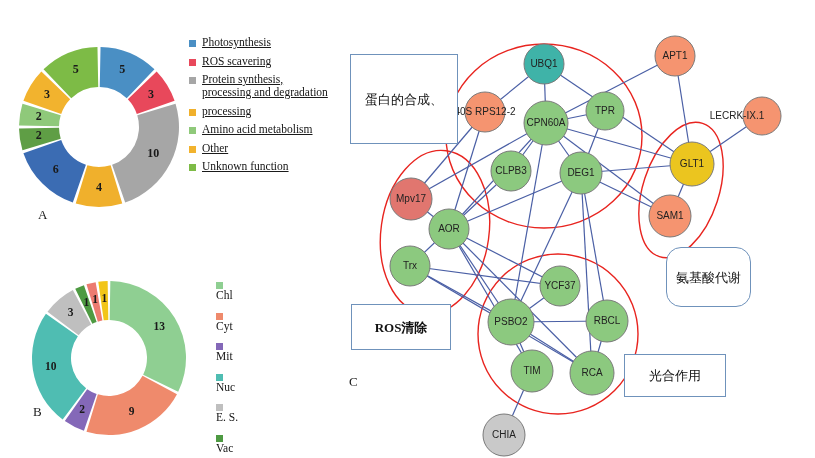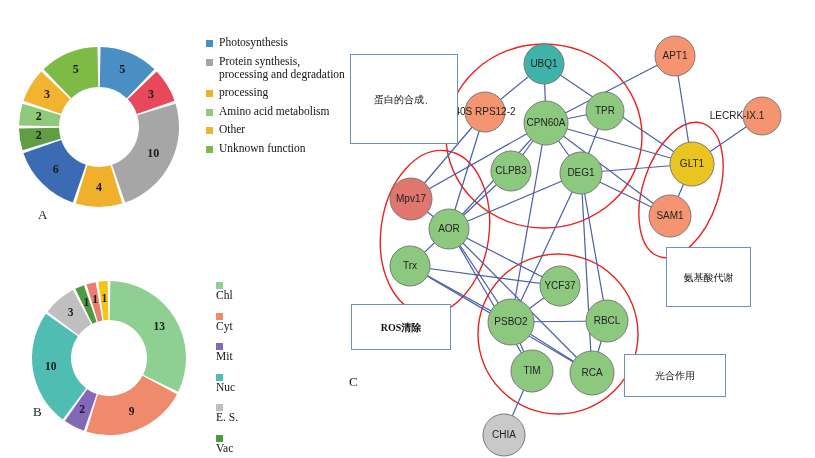--- a/index.html
+++ b/index.html
@@ -15,39 +15,39 @@
   .panel-letter{position:absolute;font-family:"Liberation Serif",serif;
                 font-size:13px;color:#1a1a1a;}
 
   
   .legend{position:absolute;}
   .legend-row{display:flex;align-items:flex-start;margin-bottom:2px;}
   .legend-sw{width:7px;height:7px;flex:0 0 7px;margin-top:4px;margin-right:6px;}
   .legend-txt{font-family:"Liberation Serif",serif;font-size:11.5px;
               line-height:13px;color:#141414;white-space:pre-line;}
 
-  #legendA{left:206px;top:36px;}
+  #legendA{left:189px;top:36px;text-decoration:underline;}
   #legendA .legend-row{margin-bottom:5.5px;}
   #legendB{left:216px;top:278px;}
   #legendB .legend-row{margin-bottom:6.5px;flex-direction:column;}
   #legendB .legend-txt{font-size:11.5px;}
 
   
   #network{left:336px;top:16px;width:479px;height:442px;}
   #net-svg{position:absolute;left:0;top:0;}
   .node-circle{stroke:#7a7a7a;stroke-width:1;}
   .node-label{font-family:"Liberation Sans",sans-serif;font-size:10px;
               fill:#222;text-anchor:middle;dominant-baseline:middle;}
   .node-label-out{font-family:"Liberation Sans",sans-serif;font-size:10px;
               fill:#222;text-anchor:middle;dominant-baseline:middle;}
   .edge{stroke:#4a5fa5;stroke-width:1.2;fill:none;}
   .group-ellipse{fill:none;stroke:#e8241f;stroke-width:1.4;}
   .tbox{position:absolute;border:1px solid #6f92bb;background:#ffffff;
         display:flex;align-items:center;justify-content:center;
-        font-family:"Liberation Serif",serif;font-size:10px;color:#111;
+        font-family:"Liberation Serif",serif;font-size:13px;color:#111;
         line-height:17px;text-align:center;}
 </style>
 </head>
 <body>
 
 <div class="panel donut-wrap" id="donutA" style="left:16px;top:44px;">
   <svg class="donut-svg" id="svgA" width="166" height="166" viewBox="0 0 166 166">
       <path d="M 84.53579539197517 3.0147430302684626 A 80 80 0 0 1 138.47214626206505 25.355911065573572 L 110.73607313103253 54.17795553278678 A 40 40 0 0 0 83.76789769598759 43.00737151513423 Z" fill="#4a8fc4" stroke="none"></path>
       <text x="106.34368937427048" y="26.643348516811507" class="slice-label" font-size="12">5</text>
       <path d="M 140.64408893442643 27.52785373793496 A 80 80 0 0 1 158.59591297260246 56.8225680816717 L 120.79795648630123 69.91128404083585 A 40 40 0 0 0 111.82204446721322 55.26392686896748 Z" fill="#e8485b" stroke="none"></path>
@@ -67,20 +67,24 @@
       <path d="M 27.52785373793499 25.355911065573544 A 80 80 0 0 1 81.46420460802477 3.0147430302684626 L 82.23210230401239 43.00737151513423 A 40 40 0 0 0 55.263926868967495 54.17795553278677 Z" fill="#7dbb46" stroke="none"></path>
       <text x="59.65631062572954" y="26.6433485168115" class="slice-label" font-size="12">5</text>
     </svg>
 </div>
 <div class="panel-letter" style="left:38px;top:207px;">A</div>
 
 <div class="legend" id="legendA">
     <div class="legend-row">
       <span class="legend-sw" style="background: rgb(74, 143, 196);"></span>
       <span class="legend-txt">Photosynthesis</span>
+    </div>
+    <div class="legend-row">
+      <span class="legend-sw" style="background: rgb(232, 72, 91);"></span>
+      <span class="legend-txt">ROS scavering</span>
     </div>
     <div class="legend-row">
       <span class="legend-sw" style="background: rgb(166, 166, 166);"></span>
       <span class="legend-txt">Protein synthesis,
 processing and degradation</span>
     </div>
     <div class="legend-row">
       <span class="legend-sw" style="background: rgb(240, 176, 44);"></span>
       <span class="legend-txt">processing</span>
     </div>
@@ -277,20 +281,20 @@
         <circle cx="168" cy="419" r="21" fill="#c9c9c9" class="node-circle"></circle>
         <text x="168" y="419" class="node-label">CHIA</text>
       </g>
     </svg>
 <div class="tbox" style="left: 14px; top: 38px; width: 106px; height: 88px;">
       <div>蛋白的合成、</div>
     </div>
     <div class="tbox" style="left: 15px; top: 288px; width: 98px; height: 44px; font-weight: bold;">
       <div>ROS清除</div>
     </div>
-    <div class="tbox" style="left: 330px; top: 231px; width: 83px; height: 58px;">
+    <div class="tbox" style="left: 330px; top: 231px; width: 83px; height: 58px; border-radius: 15px;">
       <div>氨基酸代谢</div>
     </div>
     <div class="tbox" style="left: 288px; top: 338px; width: 100px; height: 41px;">
       <div>光合作用</div>
     </div>
   </div>
 <div class="panel-letter" style="left:349px;top:374px;">C</div>
 
 </body></html>

